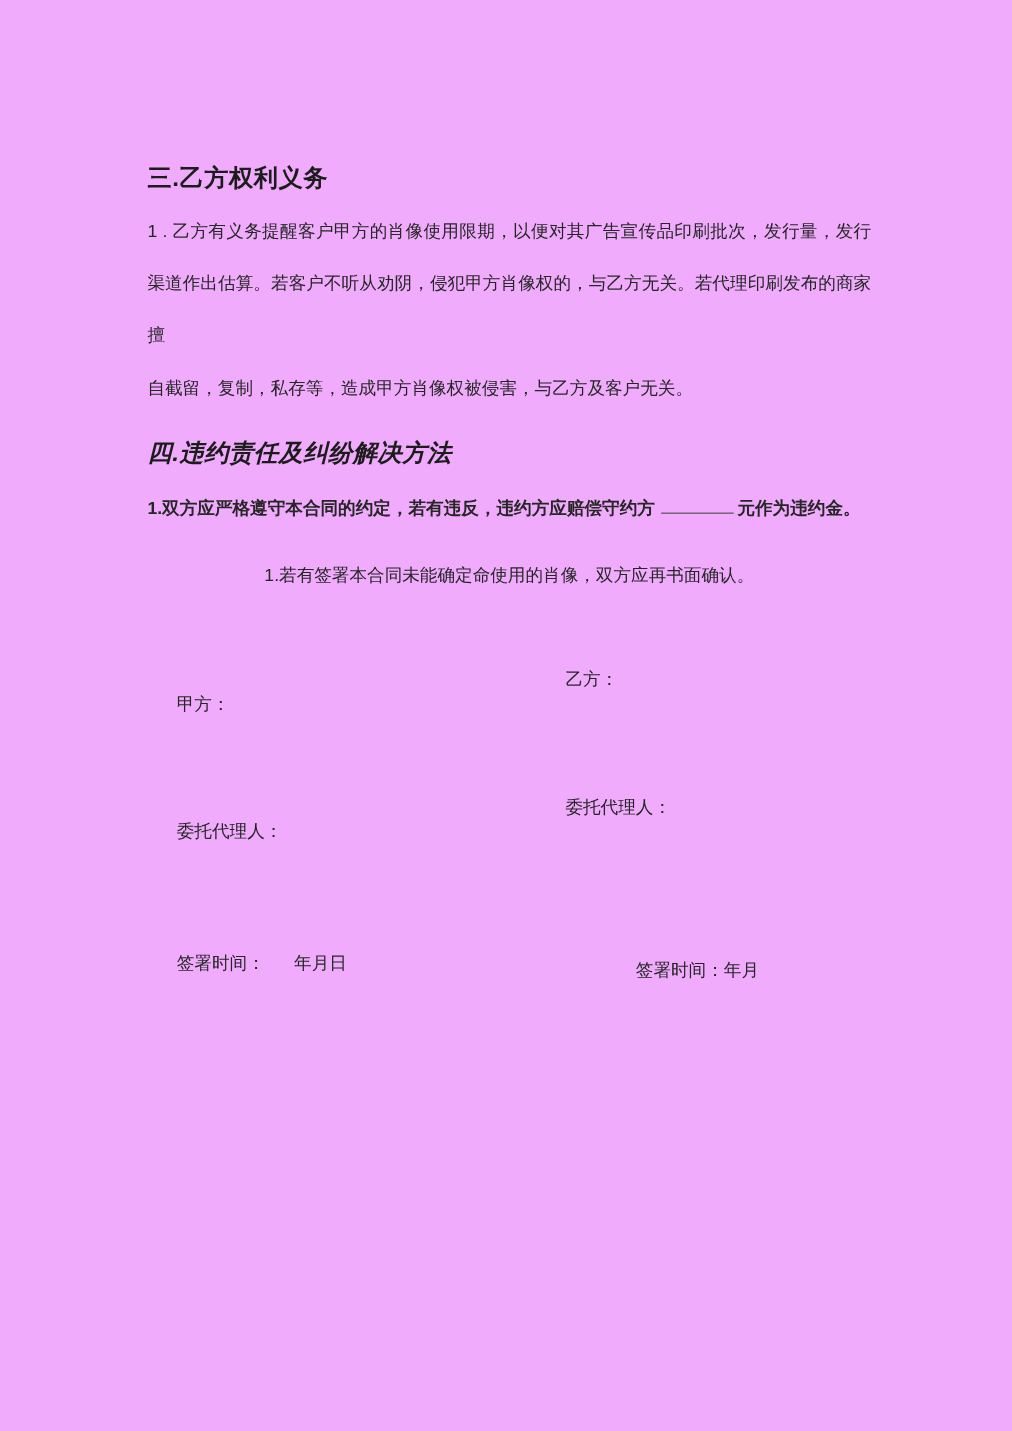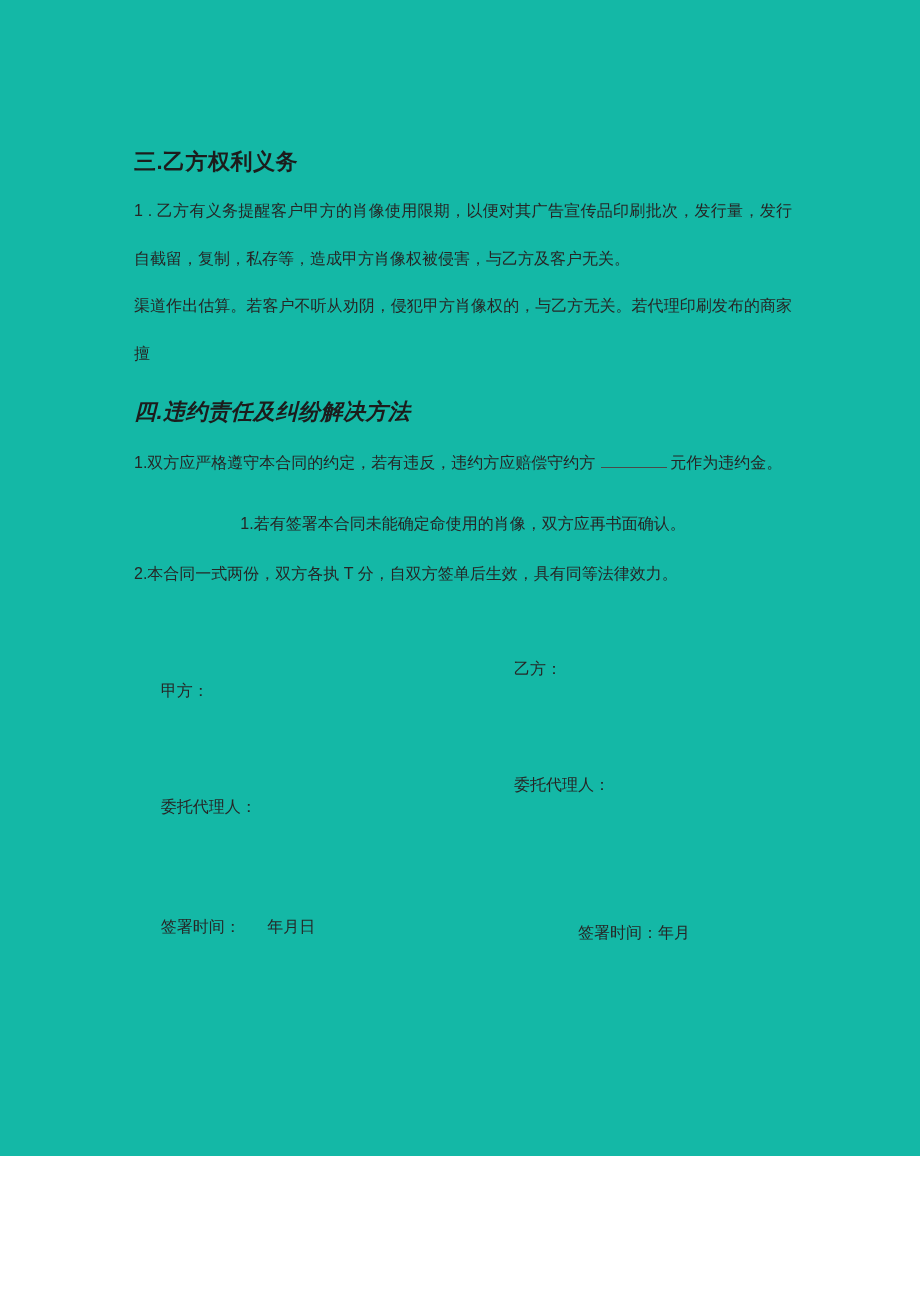--- a/index.html
+++ b/index.html
@@ -3,22 +3,22 @@
 <meta charset="utf-8">
 <style>
   html, body {
     margin: 0;
     padding: 0;
     background: #ffffff;
   }
   .page {
     position: relative;
     width: 920px;
-    height: 1156px;
-    background: #14b8a6;
+    height: 1301px;
+    background: #f0abfc;
     color: #212121;
     font-family: "Liberation Sans", "DejaVu Sans", sans-serif;
     overflow: hidden;
   }
   .content {
     position: absolute;
     left: 134px;
     top: 0;
     width: 658px;
   }
@@ -36,21 +36,21 @@
     line-height: 47.5px;
     color: #262626;
   }
   .p-item1 { margin-top: 12px; }
   .line { white-space: nowrap; }
   .line.j {
     text-align: justify;
     text-align-last: justify;
     white-space: normal;
   }
-  .p-sec4 { margin-top: 14px; white-space: nowrap; }
+  .p-sec4 { margin-top: 14px; white-space: nowrap; font-weight: bold; }
   .blank {
     display: inline-block;
     width: 66px;
     height: 1em;
     border-bottom: 1px solid #4a4a4a;
     margin: 0 3px 0 6px;
     vertical-align: baseline;
   }
   .minor {
     font-size: 16px;
@@ -81,35 +81,34 @@
 </head>
 <body>
 
 <div class="page">
   <div class="content">
 
     <div class="h-major h-sec3">三.乙方权利义务</div>
 
     <div class="para p-item1">
       <div class="line j">1 . 乙方有义务提醒客户甲方的肖像使用限期，以便对其广告宣传品印刷批次，发行量，发行</div>
+      <div class="line j">渠道作出估算。若客户不听从劝阴，侵犯甲方肖像权的，与乙方无关。若代理印刷发布的商家擅</div>
       <div class="line">自截留，复制，私存等，造成甲方肖像权被侵害，与乙方及客户无关。</div>
-      <div class="line j">渠道作出估算。若客户不听从劝阴，侵犯甲方肖像权的，与乙方无关。若代理印刷发布的商家擅</div>
     </div>
 
 
     <div class="h-major h-sec4">四.违约责任及纠纷解决方法</div>
 
     <div class="para p-sec4">
       <span>1.双方应严格遵守本合同的约定，若有违反，违约方应赔偿守约方</span><span class="blank"></span><span>元作为违约金。</span>
     </div>
 
 
     <div class="minor it5-1">1.若有签署本合同未能确定命使用的肖像，双方应再书面确认。</div>
 
-    <div class="minor it5-2">2.本合同一式两份，双方各执 T 分，自双方签单后生效，具有同等法律效力。</div>
 
     <div class="sig-row sig-row1">
       <span>甲方：</span>
       <span class="sig-right">乙方：</span>
     </div>
 
     <div class="sig-row sig-row2">
       <span>委托代理人：</span>
       <span class="sig-right">委托代理人：</span>
     </div>

